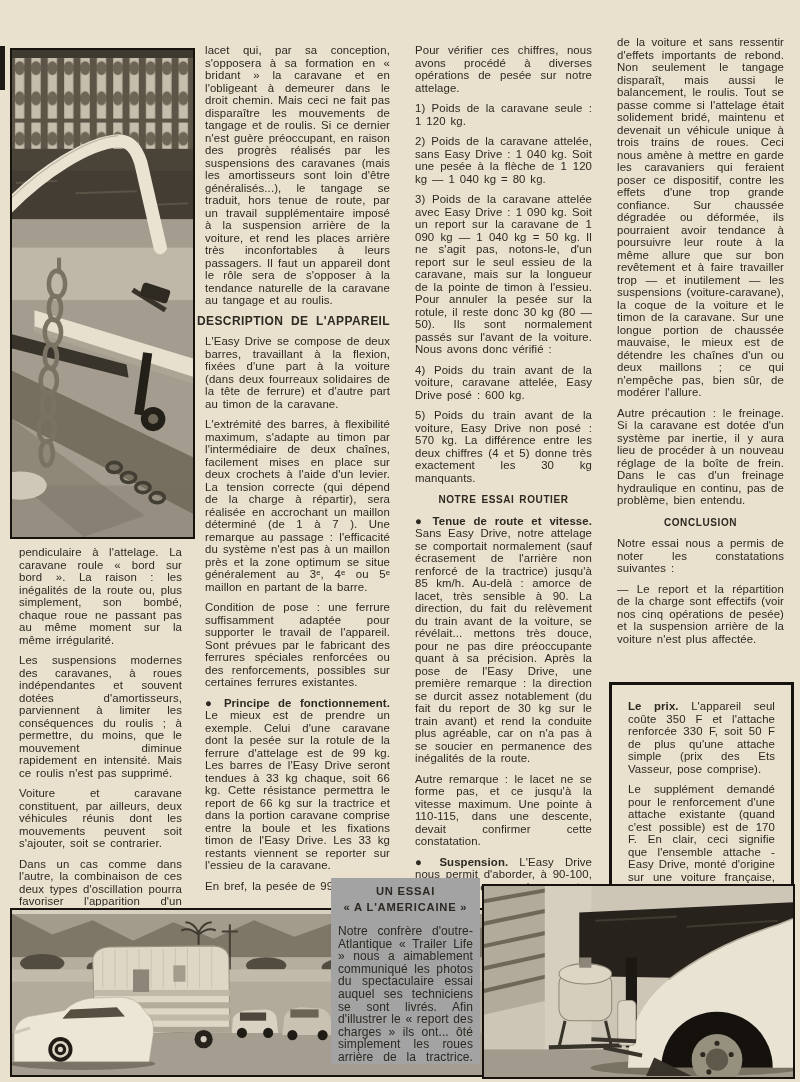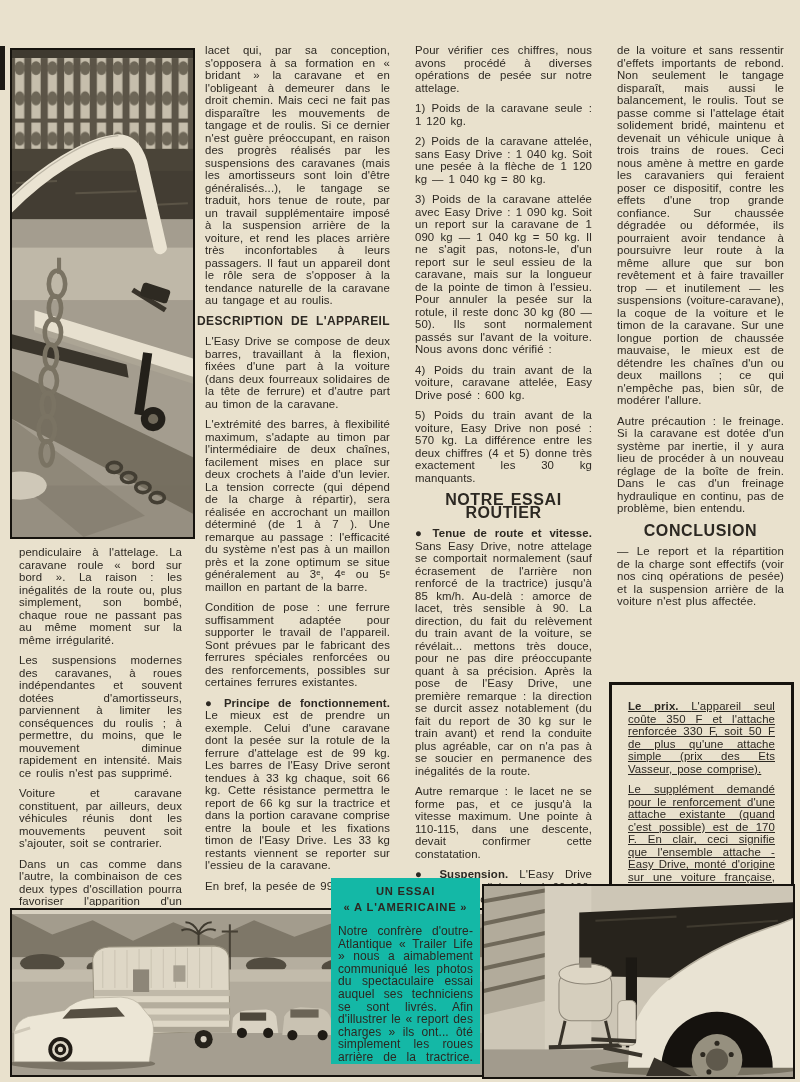--- a/index.html
+++ b/index.html
@@ -11,37 +11,37 @@
   }
   .scan-mark{position:absolute;left:0;top:46px;width:5px;height:44px;background:#1d1a15;}
   .photo-frame{position:absolute;border:2px solid #16130e;background:#aaa396;}
   .photo-frame svg{display:block;width:100%;height:100%;}
   .col{position:absolute;overflow:hidden;}
   .para{margin:8px;text-align:justify;font-size:11.4px;line-height:12.5px;
         letter-spacing:.1px;word-spacing:1.6px;-webkit-hyphens:auto;hyphens:auto;}
   .para b{font-weight:700;}
   .para.h1{font-weight:700;font-size:12px;letter-spacing:.4px;word-spacing:2px;
            text-align:justify;text-align-last:justify;margin:5px 8px 2px 0;}
-  .para.hc{font-weight:700;font-size:16px;letter-spacing:.6px;text-align:center;
+  .para.hc{font-weight:700;font-size:10px;letter-spacing:.6px;text-align:center;
            text-align-last:center;margin:10px 0 3px 0;}
   .price-box{position:absolute;left:609px;top:682px;width:185px;height:223px;
-             border:3px solid #16130e;box-sizing:border-box;padding:7px 8px;overflow:hidden;text-decoration:underline;}
+             border:3px solid #16130e;box-sizing:border-box;padding:7px 8px;overflow:hidden;}
   .essay-box{position:absolute;left:331px;top:878px;width:149px;height:186px;
-             background:#14b8a6;box-sizing:border-box;padding:5px 7px 4px 7px;overflow:hidden;z-index:5;}
+             background:#a3a3a3;box-sizing:border-box;padding:5px 7px 4px 7px;overflow:hidden;z-index:5;}
   .essay-title{font-weight:700;font-size:11.2px;letter-spacing:.8px;text-align:center;
                line-height:16px;}
   .essay-body{margin-top:10px;font-size:12px;line-height:12.6px;text-align:justify;
               letter-spacing:.1px;word-spacing:1px;-webkit-hyphens:auto;hyphens:auto;}
   .photo-top{left:10px;top:48px;width:181px;height:487px;}
   .photo-bl{left:10px;top:908px;width:472px;height:165px;}
   .photo-br{left:482px;top:884px;width:309px;height:191px;}
   .col1t{left:11px;top:538px;width:179px;height:368px;}
   .col2{left:197px;top:36px;width:201px;height:870px;}
   .col3{left:407px;top:36px;width:193px;height:870px;}
-  .col4{left:609px;top:36px;width:183px;height:644px;}
+  .col4{left:609px;top:28px;width:183px;height:644px;}
 </style>
 </head>
 <body>
 
 <div class="page">
 
   <div class="scan-mark"></div>
 
   <div class="photo-frame photo-top">
     <svg viewBox="0 0 177 483" preserveAspectRatio="none">
@@ -126,20 +126,21 @@
       <div class="para">5) Poids du train avant de la voiture, Easy Drive non posé : 570 kg. La différence entre les deux chiffres (4 et 5) donne très exactement les 30 kg manquants.</div>
       <div class="para hc">NOTRE ESSAI ROUTIER</div>
       <div class="para"><b>● Tenue de route et vitesse. </b>Sans Easy Drive, notre attelage se comportait normalement (sauf écrasement de l'arrière non renforcé de la tractrice) jusqu'à 85 km/h. Au-delà : amorce de lacet, très sensible à 90. La direction, du fait du relèvement du train avant de la voiture, se révélait... mettons très douce, pour ne pas dire préoccupante quant à sa précision. Après la pose de l'Easy Drive, une première remarque : la direction se durcit assez notablement (du fait du report de 30 kg sur le train avant) et rend la conduite plus agréable, car on n'a pas à se soucier en permanence des inégalités de la route.</div>
       <div class="para">Autre remarque : le lacet ne se forme pas, et ce jusqu'à la vitesse maximum. Une pointe à 110-115, dans une descente, devait confirmer cette constatation.</div>
       <div class="para"><b>● Suspension. </b>L'Easy Drive nous permit d'aborder, à 90-100, des portions de routes déformées sans observer l'écrasement de la suspension arrière</div>
     </div>
   <div class="col col4">
       <div class="para">de la voiture et sans ressentir d'effets importants de rebond. Non seulement le tangage disparaît, mais aussi le balancement, le roulis. Tout se passe comme si l'attelage était solidement bridé, maintenu et devenait un véhicule unique à trois trains de roues. Ceci nous amène à mettre en garde les caravaniers qui feraient poser ce dispositif, contre les effets d'une trop grande confiance. Sur chaussée dégradée ou déformée, ils pourraient avoir tendance à poursuivre leur route à la même allure que sur bon revêtement et à faire travailler trop — et inutilement — les suspensions (voiture-caravane), la coque de la voiture et le timon de la caravane. Sur une longue portion de chaussée mauvaise, le mieux est de détendre les chaînes d'un ou deux maillons ; ce qui n'empêche pas, bien sûr, de modérer l'allure.</div>
       <div class="para">Autre précaution : le freinage. Si la caravane est dotée d'un système par inertie, il y aura lieu de procéder à un nouveau réglage de la boîte de frein. Dans le cas d'un freinage hydraulique en continu, pas de problème, bien entendu.</div>
       <div class="para hc">CONCLUSION</div>
+      <div class="para">Notre essai nous a permis de noter les constatations suivantes :</div>
       <div class="para">— Le report et la répartition de la charge sont effectifs (voir nos cinq opérations de pesée) et la suspension arrière de la voiture n'est plus affectée.</div>
     </div>
 
   <div class="price-box">
       <div class="para"><b>Le prix. </b>L'appareil seul coûte 350 F et l'attache renforcée 330 F, soit 50 F de plus qu'une attache simple (prix des Ets Vasseur, pose comprise).</div>
       <div class="para">Le supplément demandé pour le renforcement d'une attache existante (quand c'est possible) est de 170 F. En clair, ceci signifie que l'ensemble attache - Easy Drive, monté d'origine sur une voiture française, revient à 680 F.</div>
     </div>
 
   <div class="photo-frame photo-bl">
     <svg viewBox="0 0 468 161" preserveAspectRatio="none">

